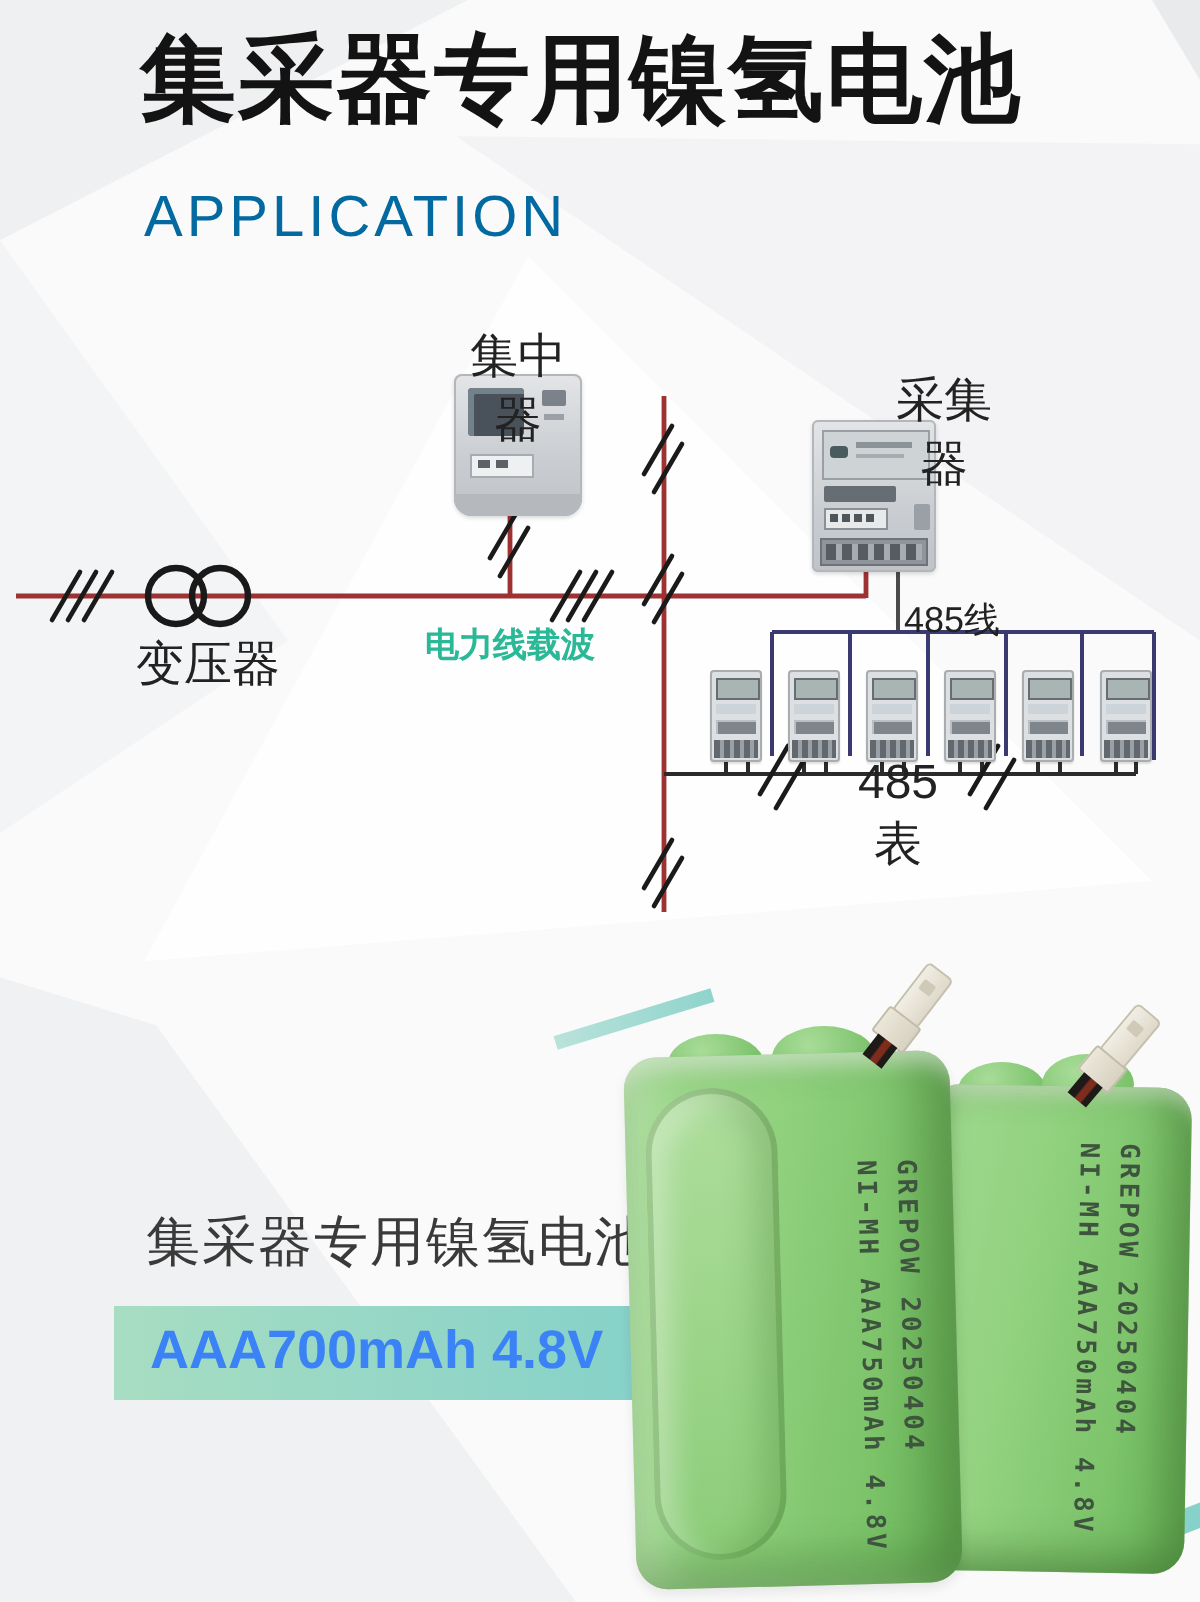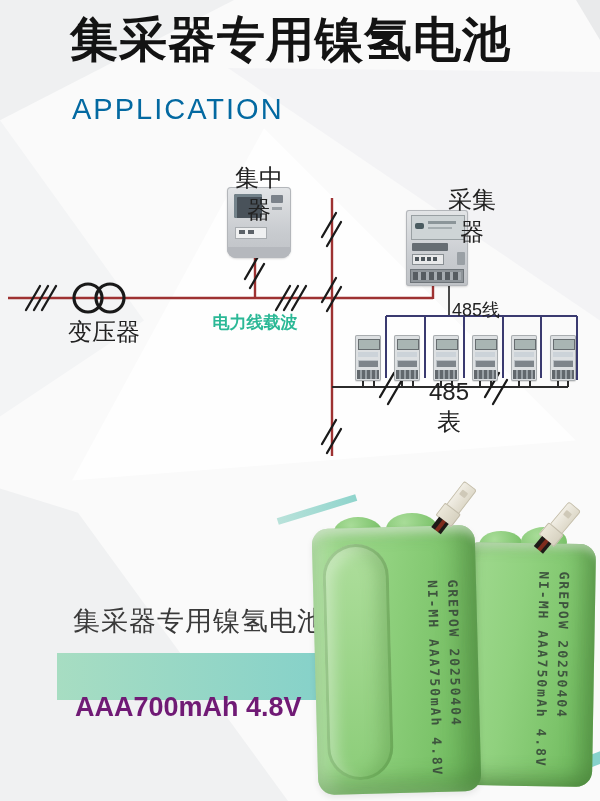--- a/index.html
+++ b/index.html
@@ -67,21 +67,21 @@
   .m-digits{left:3px;top:25px;width:20px;height:7px;background:#7e858b;
          box-shadow:inset 1px 1px 0 #b9bfc4;}
   .m-term{left:2px;bottom:2px;width:22px;height:9px;
          background:repeating-linear-gradient(90deg,#62686d 0 3px,#9aa1a6 3px 5px);}
 
   
   .product-title{position:absolute;left:73px;top:603px;font-size:27px;font-weight:400;
        color:#3a3a3a;letter-spacing:1px;z-index:4;}
   .spec-band{position:absolute;left:57px;top:653px;width:296px;height:47px;z-index:2;
        background:linear-gradient(90deg,#a7ddc2,#82d0ca);}
-  .spec1{position:absolute;left:75px;top:660px;font-size:27px;font-weight:600;color:#701a75;z-index:4;margin-top:32px;}
+  .spec1{position:absolute;left:75px;top:660px;font-size:27px;font-weight:600;color:#3b82f6;z-index:4;}
   .spec2{position:absolute;left:75px;top:712px;font-size:27px;font-weight:600;color:#232323;z-index:4;}
 
   .teal-accent{position:absolute;left:276px;top:506px;width:82px;height:7px;z-index:2;
        transform:rotate(-17deg);background:linear-gradient(90deg,#b9e2da,#8fd4cc);}
   .teal-corner{position:absolute;left:560px;top:752px;width:78px;height:12px;z-index:2;
        transform:rotate(-21deg);background:#86d2cb;}
 
   .bump{position:absolute;border-radius:50%;
        background:radial-gradient(circle at 35% 30%,#a8dc98,#7dc36c 75%);}
   .bump-l1{left:334px;top:517px;width:48px;height:30px;z-index:3;}

